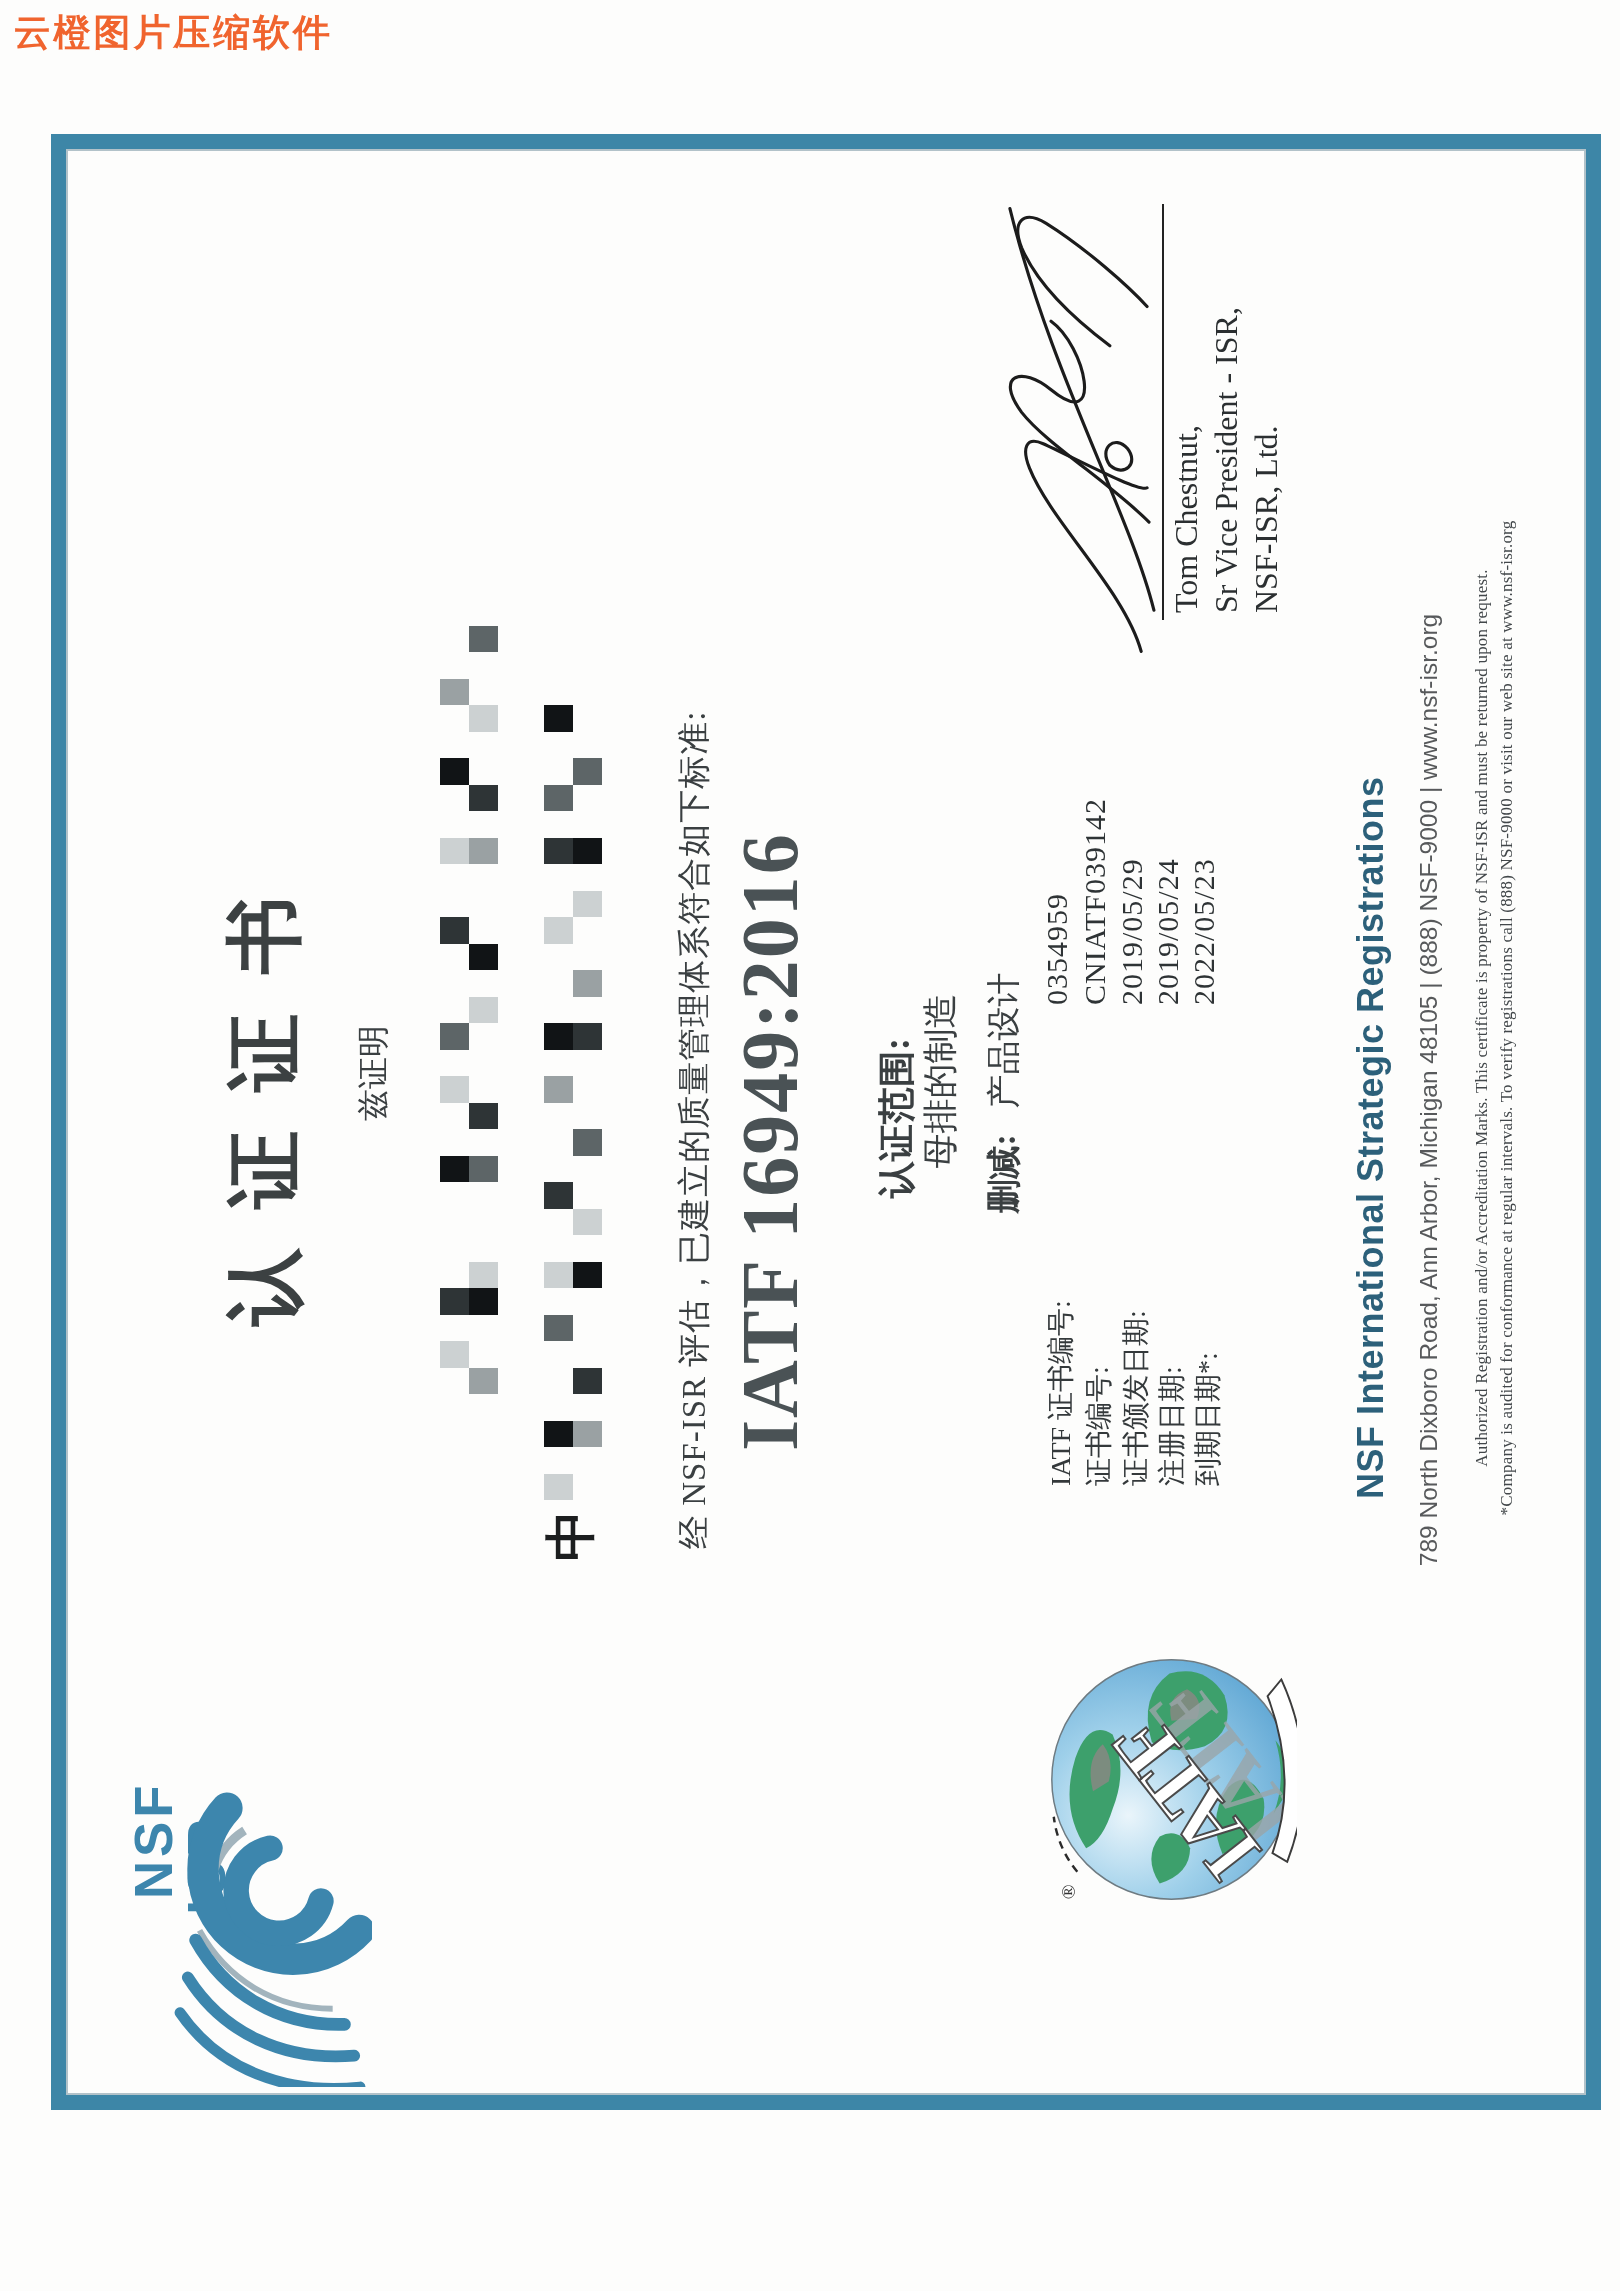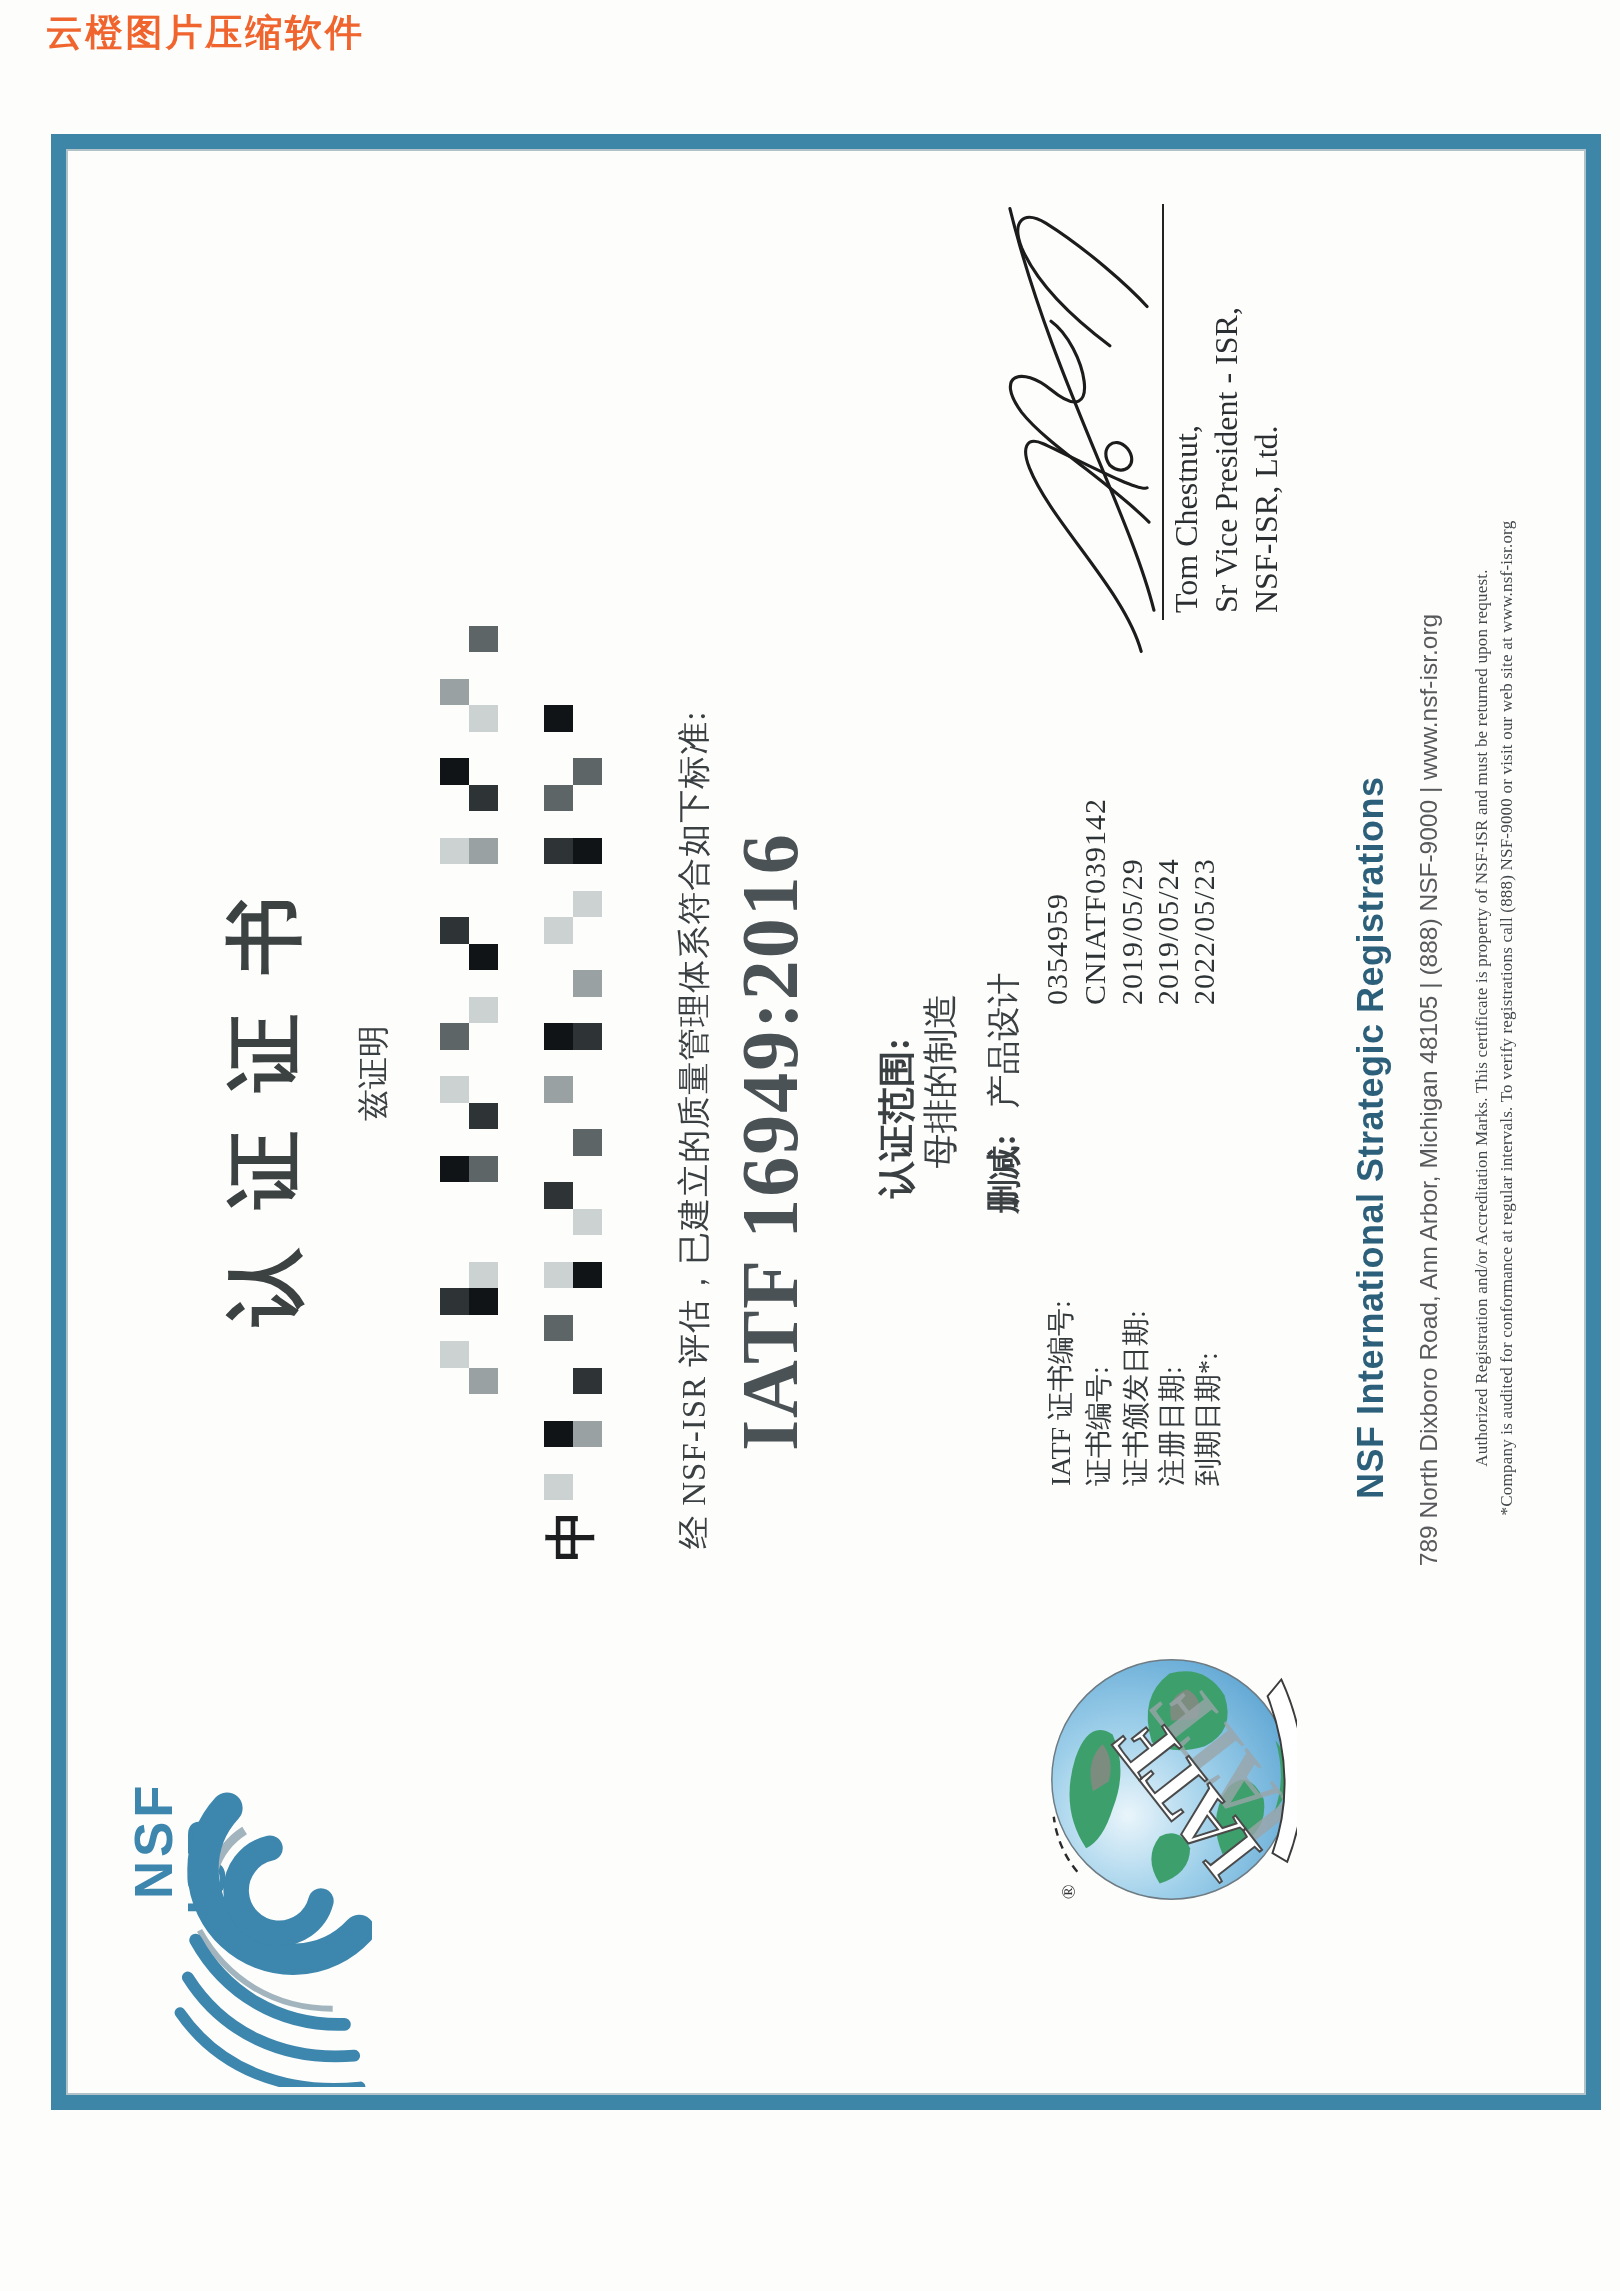--- a/index.html
+++ b/index.html
@@ -33,21 +33,21 @@
   .mcell{width:26.5px;height:29px;flex:none;}
   .mwrap{display:flex;align-items:flex-start;}
   .cchar{font-size:51px;font-weight:600;color:#1c1e1f;line-height:55px;margin-right:9.8px;}
   svg text{user-select:none;}
 </style>
 </head>
 <body>
 
 <div class="page">
 
-  <div class="watermark" style="color:#f0642e;margin-left:32px;">云橙图片压缩软件</div>
+  <div class="watermark" style="color:#f0642e;">云橙图片压缩软件</div>
 
   <div class="frame">
     <div class="rot">
 
       <div class="abs" style="left:7.8px;top:11.8px;width:323px;height:294px;">
         <svg width="323" height="294" viewBox="0 0 330 300">
           <text x="192" y="96" font-family="Liberation Sans, DejaVu Sans, sans-serif" font-weight="700" font-size="54" fill="#3d86ad" letter-spacing="4">NSF</text>
           <text x="176" y="150" font-family="Liberation Sans, DejaVu Sans, sans-serif" font-weight="700" font-size="54" fill="#3d86ad" letter-spacing="4">ISR</text>
           <path d="M 160,124 C 110,152 80,200 80,260" stroke="#a2b4bd" stroke-width="6" fill="none"></path>
           <path d="M 150,120 C 96,150 62,205 64,272" stroke="#3d86ad" stroke-width="13" fill="none" stroke-linecap="round"></path>

